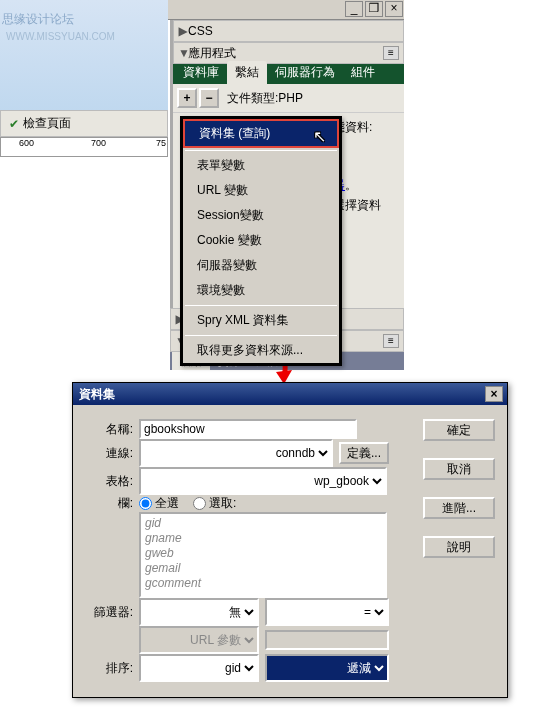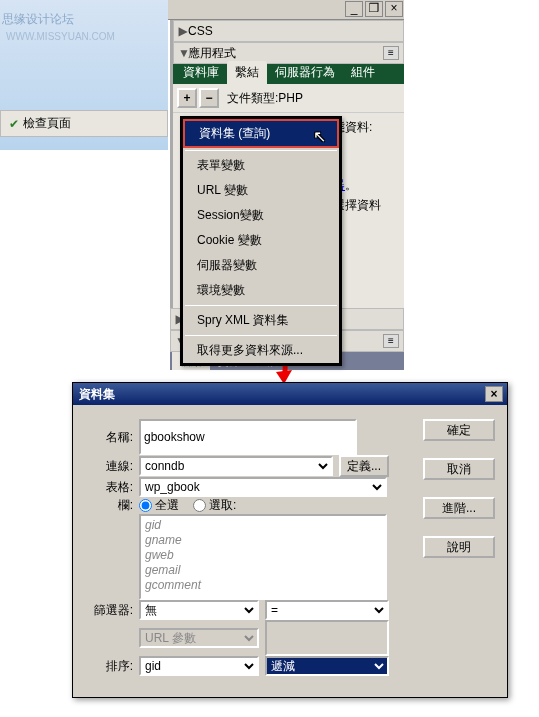--- a/index.html
+++ b/index.html
@@ -61,22 +61,22 @@
 .dialog-title-text { flex: 1; padding-left: 2px; font-weight: bold; }
 .dialog-close { width: 18px; height: 16px; background: #d4d0c8; border: 1px solid #888; text-align: center; line-height: 14px; color: #000; cursor: pointer; font-weight: bold; font-family: Arial; }
 
 .dialog-body { padding: 14px 12px; display: flex; }
 .form-area { flex: 1; }
 .btn-col { width: 72px; display: flex; flex-direction: column; gap: 17px; margin-left: 12px; }
 .dlg-btn { height: 22px; border: 2px outset #fff; background: #d4d0c8; cursor: pointer; }
 
 .form-row { display: flex; align-items: center; margin-bottom: 0; }
 .form-label { width: 54px; text-align: right; padding-right: 6px; }
-.text-input { height: 20px; border: 2px inset #fff; background: #fff; padding: 16px 3px; font-size: 12px; }
-.select-input { height: 20px; border: 2px inset #fff; background: #fff; font-size: 12px; }
+.text-input { height: 20px; border: 2px inset #fff; background: #fff; padding: 8px 3px; font-size: 12px; }
+.select-input { height: 28px; border: 2px inset #fff; background: #fff; font-size: 12px; text-align: right; }
 .radio-wrap { display: flex; align-items: center; gap: 3px; margin-right: 14px; }
 
 .listbox { width: 248px; height: 86px; border: 2px inset #fff; background: #fff; overflow-y: scroll; color: #888; padding: 2px 4px; line-height: 15px; }
 .listbox-item { font-style: italic; }
 
 .disabled-input { background: #d4d0c8; color: #888; }
 </style>
 </head>
 <body>
 
@@ -144,20 +144,25 @@
       <div class="file-tab active">檔案</div>
       <div class="file-tab">資源</div>
       <div class="file-tab">片段</div>
     </div>
   </div>
 
   <div class="ruler-area">
     <div class="check-page">
       <span class="check-icon">✔</span>
       <span>檢查頁面</span>
+    </div>
+    <div class="ruler">
+      <span class="ruler-mark" style="left:18px">600</span>
+      <span class="ruler-mark" style="left:90px">700</span>
+      <span class="ruler-mark" style="left:155px">75</span>
     </div>
   </div>
 
   <div class="context-menu">
     <div class="context-menu-outer">
       <div class="menu-item highlighted">資料集 (查詢)</div>
       <span class="cursor-arrow">↖</span>
     </div>
     <div class="menu-sep"></div>
     <div class="menu-item">表單變數</div>

